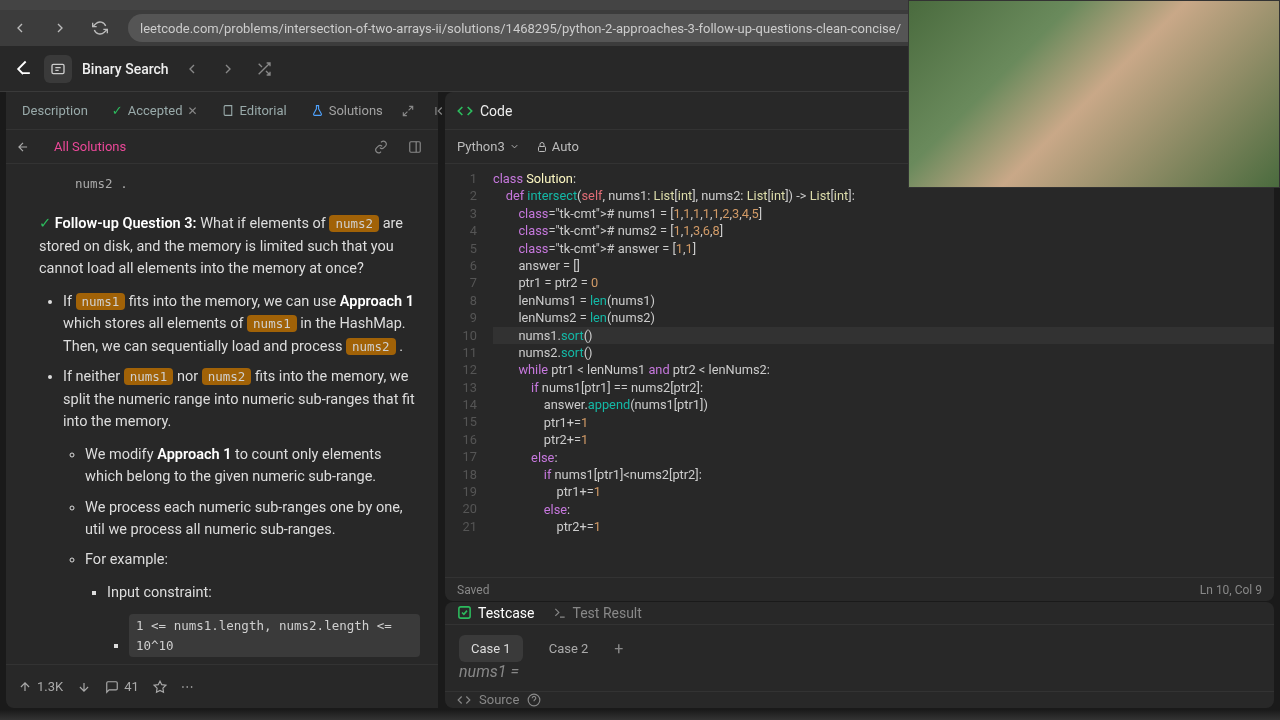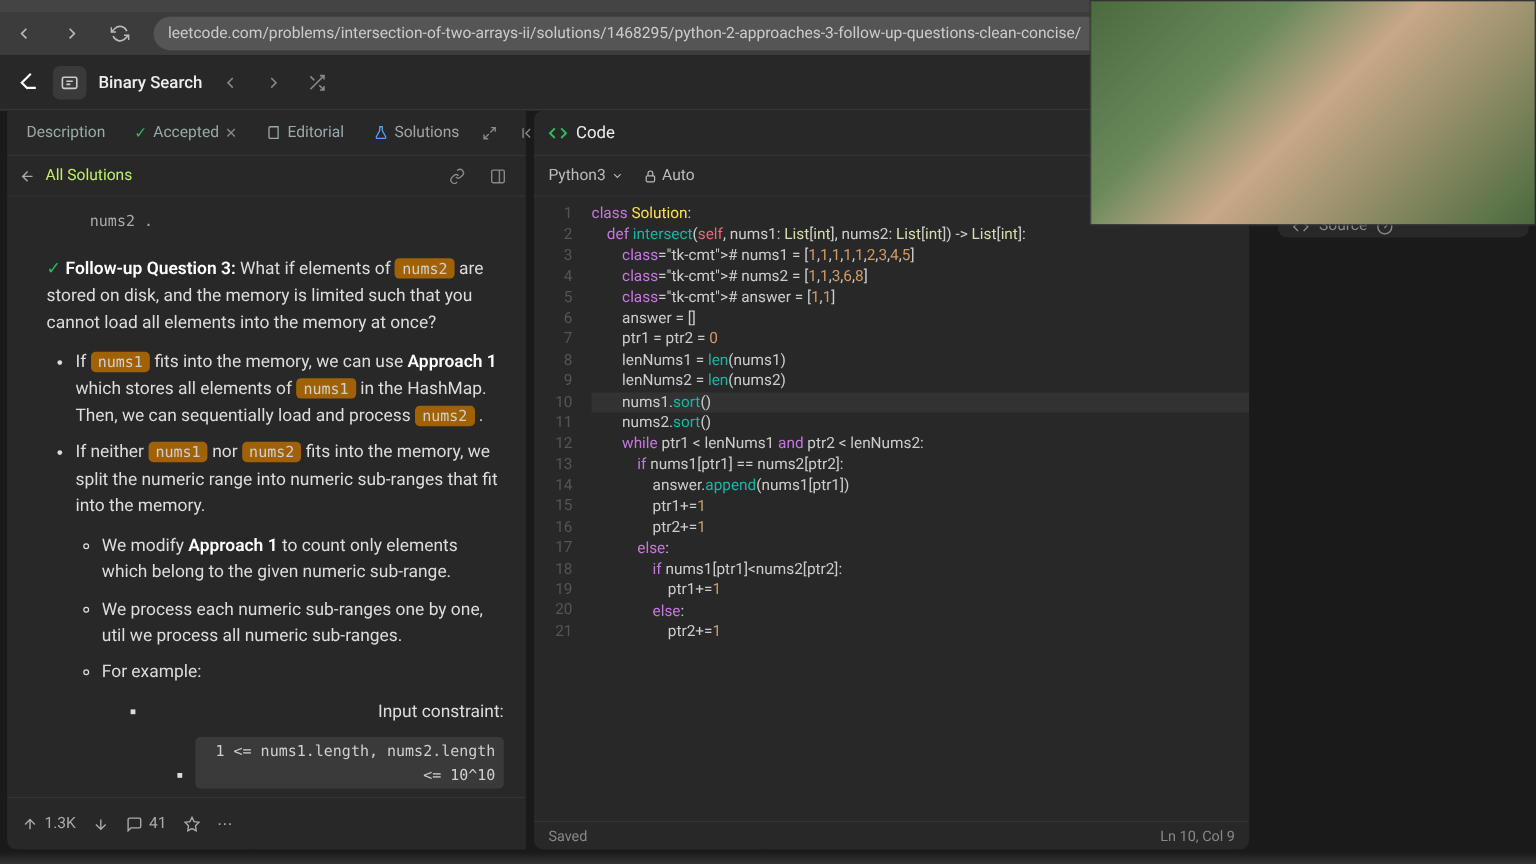--- a/index.html
+++ b/index.html
@@ -27,67 +27,67 @@
 .main { display:flex; height:calc(720px - 10px - 36px - 46px - 12px); }
 
 
 .left { width:433px; background:#282828; display:flex; flex-direction:column; border-right:1px solid #1a1a1a; border-radius:0 0 0 8px; margin-left:6px; }
 .tabs { height:38px; display:flex; align-items:center; padding:0 8px; gap:4px; border-bottom:1px solid #333; font-size:13px; }
 .tab { display:flex; align-items:center; gap:5px; padding:4px 8px; color:#9aa; border-radius:5px; }
 .tab.active { color:#a3a3a3; }
 .tab-close { color:#888; font-size:12px; }
 .tab-sep { width:1px; height:16px; background:#3a3a3a; }
 .tabutil { margin-left:auto; display:flex; gap:6px; }
-.subhdr { height:34px; display:flex; align-items:center; padding:0 10px; gap:8px; font-size:13px; color:#bef264; border-bottom:1px solid #333; }
+.subhdr { height:34px; display:flex; align-items:center; padding:0 10px; gap:24px; font-size:13px; color:#ec4899; border-bottom:1px solid #333; }
 .backarr { color:#aaa; }
 .content { flex:1; overflow:auto; padding:10px 18px 0 33px; font-size:14.5px; line-height:1.55; color:#ddd; }
 .content .codechip { font-family:ui-monospace,Menlo,monospace; font-size:12.5px; background:#a16207; color:#cfcfcf; padding:1px 6px; border-radius:4px; }
 .content .q-heading { font-weight:600; color:#fff; }
 .content .approach { font-weight:600; color:#fff; }
 .content ul { margin:10px 0 4px 24px; }
 .content ul li { margin-bottom:8px; }
 .content ul ul { list-style:circle; margin-left:22px; }
-.content ul ul ul { list-style:square; margin-left:39px;text-align:right; }
+.content ul ul ul { list-style:square; margin-left:22px; }
 .q3intro { margin-top:20px; }
 .codeblock { font-family:ui-monospace,Menlo,monospace; font-size:12.5px; background:#3a3a3a; color:#cfcfcf; padding:2px 7px; border-radius:4px; display:inline-block; }
 .foot { height:44px; border-top:1px solid #333; display:flex; align-items:center; padding:0 12px; gap:14px; font-size:13px; color:#aaa; }
 .foot .fitem { display:flex; align-items:center; gap:5px; }
 
 
-.right { flex:1; display:flex; flex-direction:row; margin:0 6px; gap:24px; }
+.right { flex:1; display:flex; flex-direction:column; margin:0 6px; gap:1px; }
 .code-panel { flex:1; background:#282828; border-radius:8px; display:flex; flex-direction:column; overflow:hidden; }
 .code-hdr { height:38px; display:flex; align-items:center; padding:0 12px; gap:7px; border-bottom:1px solid #333; font-size:14px; }
 .code-hdr .green { color:#2cbb5d; }
 .code-sub { height:34px; display:flex; align-items:center; padding:0 12px; gap:16px; font-size:13px; color:#bbb; border-bottom:1px solid #333; }
 .lang { display:flex; align-items:center; gap:4px; }
 .editor { flex:1; display:flex; font-family:ui-monospace,Menlo,Consolas,monospace; font-size:12.8px; line-height:17.4px; overflow:hidden; position:relative; }
 .gutter { width:42px; text-align:right; color:#555; padding:6px 10px 0 0; user-select:none; }
 .gutter div { height:17.4px; }
 .codebody { flex:1; padding:6px 0 0 6px; white-space:pre; color:#ccc; }
 .tk-kw { color:#c678dd; }
 .tk-fn { color:#14b8a6; }
-.tk-cls { color:#fde047; }
+.tk-cls { color:#fef9c3; }
 .tk-type { color:#dcdcaa; }
 .tk-self { color:#e06c75; }
 .tk-num { color:#d19a66; }
 .hl-line { background:#323232; display:inline-block; width:100%; }
 .code-status { height:24px; display:flex; align-items:center; padding:0 12px; font-size:12px; color:#888; justify-content:space-between; border-top:1px solid #333; }
 
 
 .tc-panel { height:106px; background:#282828; border-radius:8px; display:flex; flex-direction:column; }
 .tc-tabs { height:40px; display:flex; align-items:center; padding:0 12px; gap:18px; font-size:14px; border-bottom:1px solid #333; }
 .tc-tab { display:flex; align-items:center; gap:6px; color:#888; }
 .tc-tab.active { color:#fff; }
 .tc-tab.active .chk { color:#2cbb5d; }
 .tc-body { flex:1; padding:10px 14px; }
 .case-row { display:flex; gap:14px; align-items:center; font-size:13px; }
 .case-btn { padding:6px 12px; border-radius:6px; background:#3a3a3a; color:#ddd; }
 .case-btn.inactive { background:transparent; color:#aaa; }
 .plus { color:#888; font-size:16px; }
-.inputlbl { margin-top:0; font-size:11px; color:#888; }
+.inputlbl { margin-top:0; font-size:16px; color:#888;font-style:italic; }
 .tc-foot { height:30px; display:flex; align-items:center; padding:0 12px; gap:8px; font-size:13px; color:#888; border-top:1px solid #333; }
 
 
 .webcam { position:absolute; top:0; right:0; width:372px; height:188px; background:linear-gradient(135deg,#4a6b3e 0%,#6a8a5c 30%,#c9a888 50%,#4a6b3e 100%); border:1px solid #333; }
 .dock-hint { position:absolute; bottom:0; left:0; right:0; height:10px; background:linear-gradient(to bottom,#1a1a1a,#333); }
 
 svg { display:block; }
 </style>
 </head>
 <body>

